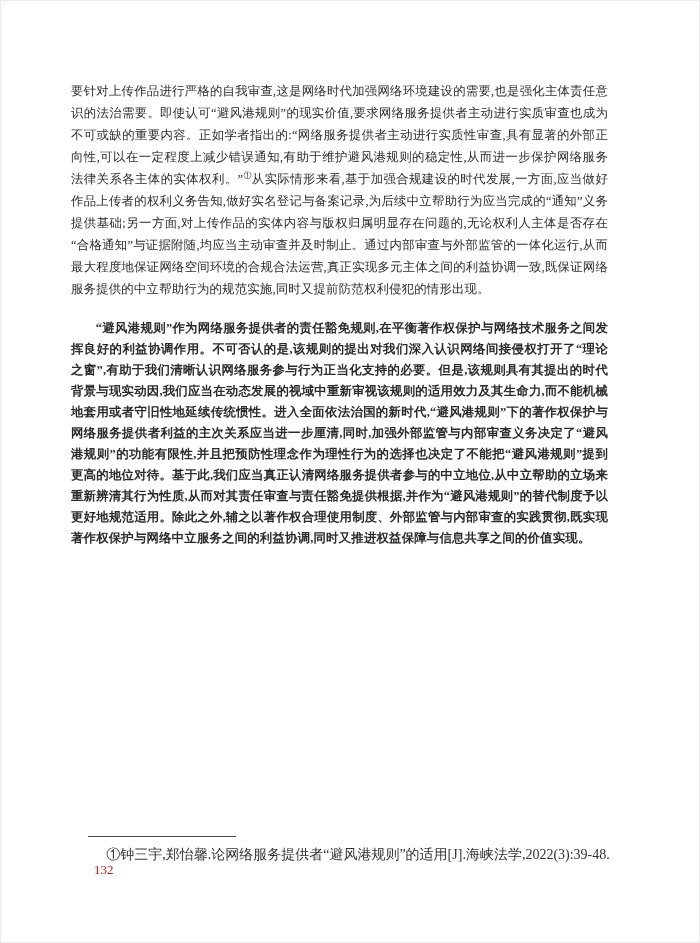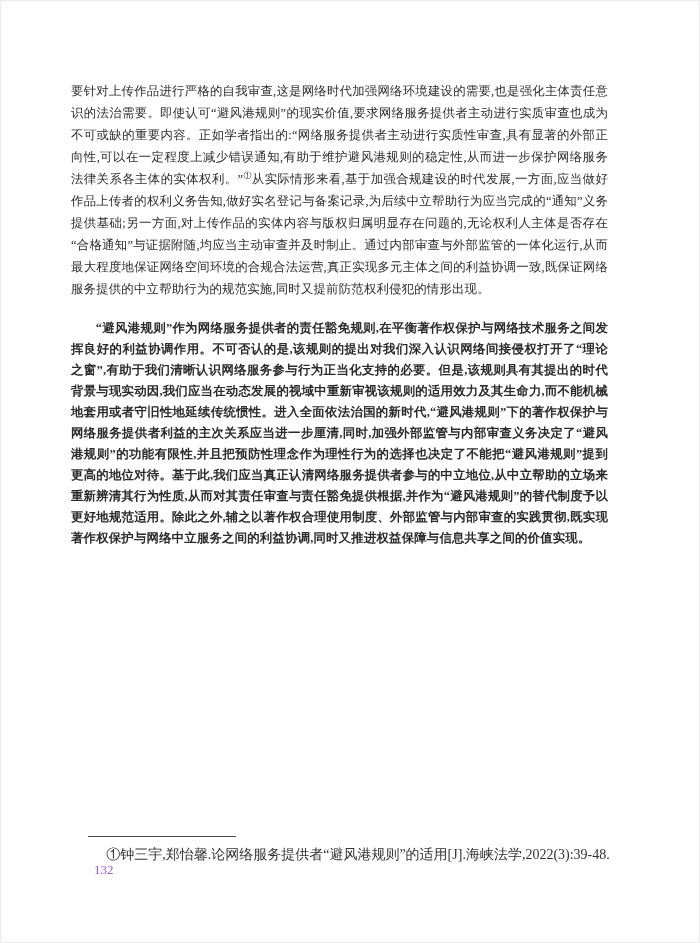--- a/index.html
+++ b/index.html
@@ -82,21 +82,21 @@
     font-size: 14px;
     line-height: 14px;
     text-indent: 1.8em;
     color: #333;
   }
   .page-number {
     position: absolute;
     top: 862px;
     left: 94px;
     font-size: 13px;
-    color: #8b5cf6;
+    color: #b91c1c;
   }
 </style>
 </head>
 <body>
 
 <div class="page">
 
   <p class="body-text p1"><span>要针对上传作品进行严格的自我审查,这是网络时代加强网络环境建设的需要,也是强化主体责任意识的法治需要。即使认可“避风港规则”的现实价值,要求网络服务提供者主动进行实质审查也成为不可或缺的重要内容。正如学者指出的:“网络服务提供者主动进行实质性审查,具有显著的外部正向性,可以在一定程度上减少错误通知,有助于维护避风港规则的稳定性,从而进一步保护网络服务法律关系各主体的实体权利。”</span><sup class="ref">①</sup><span>从实际情形来看,基于加强合规建设的时代发展,一方面,应当做好作品上传者的权利义务告知,做好实名登记与备案记录,为后续中立帮助行为应当完成的“通知”义务提供基础;另一方面,对上传作品的实体内容与版权归属明显存在问题的,无论权利人主体是否存在“合格通知”与证据附随,均应当主动审查并及时制止。通过内部审查与外部监管的一体化运行,从而最大程度地保证网络空间环境的合规合法运营,真正实现多元主体之间的利益协调一致,既保证网络服务提供的中立帮助行为的规范实施,同时又提前防范权利侵犯的情形出现。</span></p>
 
 

